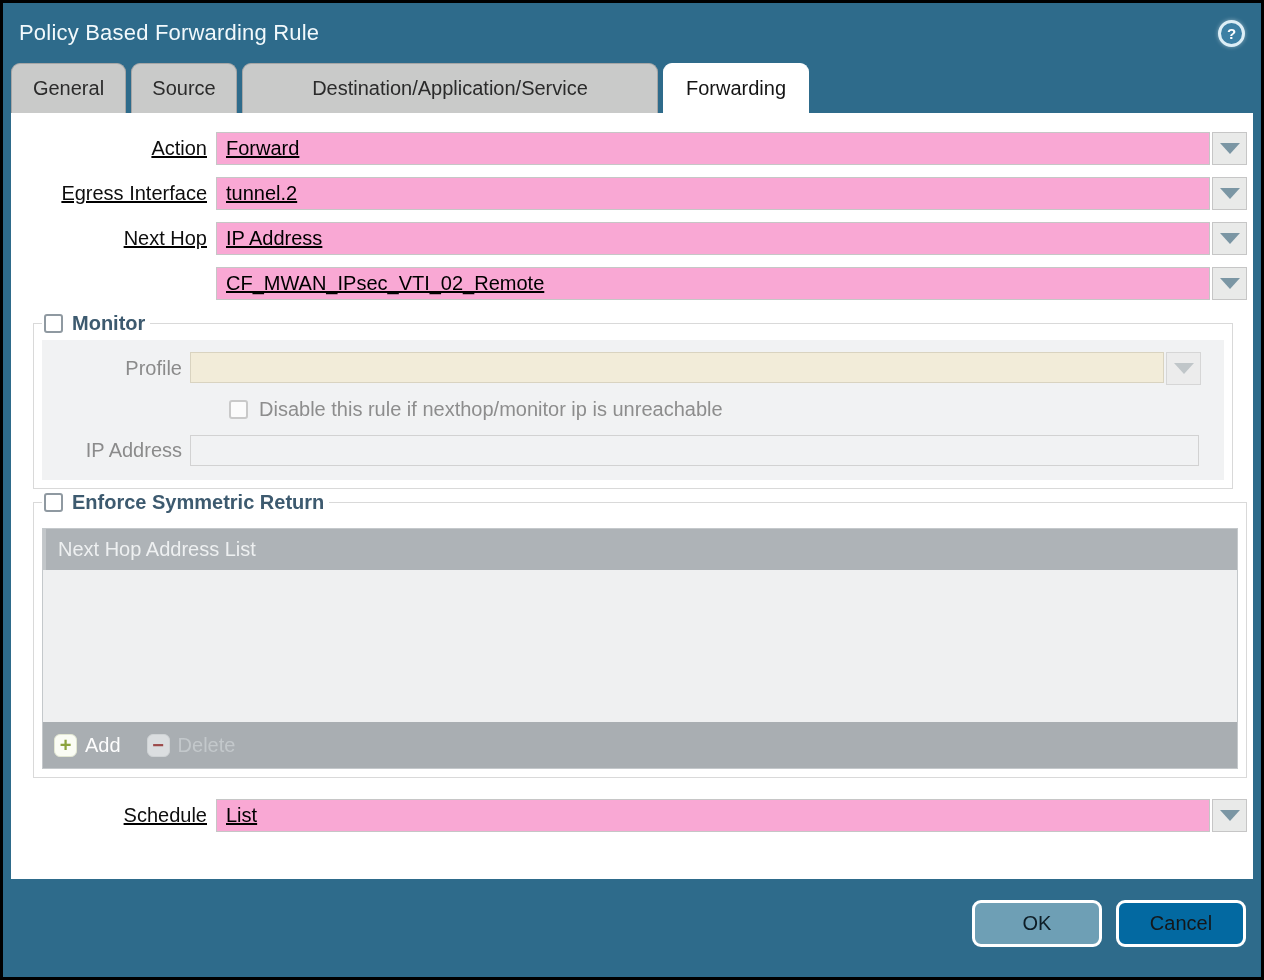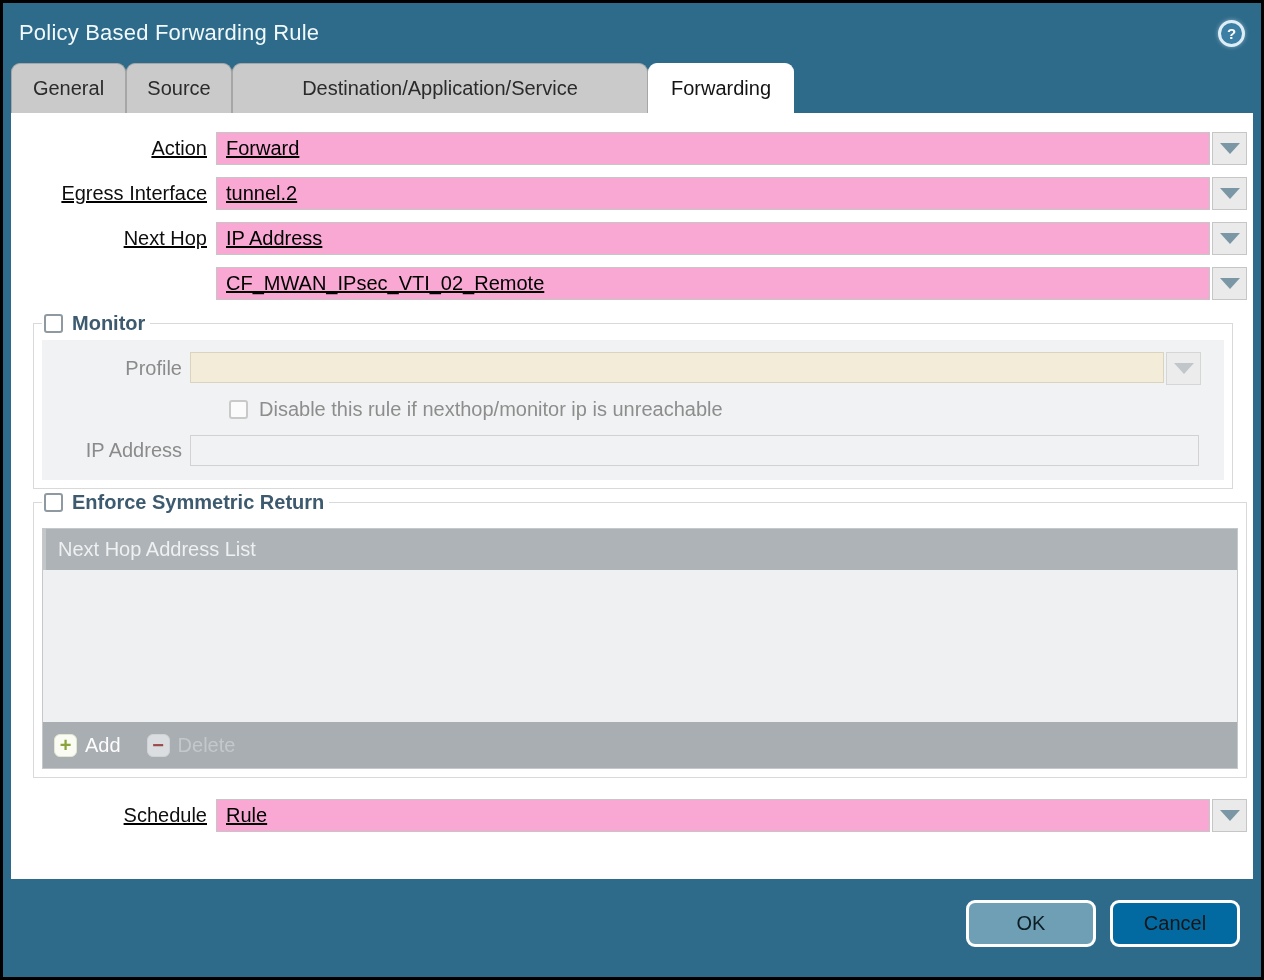--- a/index.html
+++ b/index.html
@@ -17,21 +17,21 @@
   .title { color:#f2f9fc; font-size:22px; letter-spacing:.2px; }
   .help-icon {
     width:27px; height:27px; border-radius:50%;
     background:#3c7fa4; border:3px solid #ddeef6;
     color:#fff; font-size:15px; font-weight:bold;
     display:flex; align-items:center; justify-content:center;
     box-shadow:0 0 4px rgba(255,255,255,.45); cursor:pointer;
   }
 
   
-  .tabs { display:flex; margin-left:8px; height:50px; align-items:stretch; }
+  .tabs { display:flex; gap:5px; margin-left:8px; height:50px; align-items:stretch; }
   .tab {
     border-radius:9px 9px 0 0;
     background:#c9cac9; border:1px solid #a6a6a6; border-bottom:none;
     color:#2b2b2b; font-size:20px;
     display:flex; align-items:center; justify-content:center;
     cursor:pointer;
   }
   .tab-general { width:115px; }
   .tab-source { width:106px; }
   .tab-das { width:416px; }
@@ -89,21 +89,21 @@
     font-size:20px; font-weight:bold; line-height:1;
   }
   .plus-icon { background:#fafcf4; color:#8ba33c; border:1px solid #e2e7d2; }
   .minus-icon { background:#dbdee0; color:#9c4a4a; border:1px solid #cfd3d5; }
   .tool-label { font-size:20px; color:#fdfdfd; }
   .tool-label.dis { color:#c3c8cb; }
 
   .schedule-row { margin-top:21px; }
 
   
-  .bottombar { height:89px; display:flex; justify-content:flex-end; align-items:center; gap:14px; padding-right:21px;margin-left:28px; }
+  .bottombar { height:89px; display:flex; justify-content:flex-end; align-items:center; gap:14px; padding-right:15px;margin-left:28px; }
   .btn {
     width:130px; height:47px; border-radius:9px; border:3px solid #fff;
     font-size:20px; font-family:"Liberation Sans", sans-serif; cursor:pointer;
   }
   .btn-ok { background:#6e9fb5; color:#0d1d26; }
   .btn-cancel { background:#0369a1; color:#14171a; }
 </style>
 </head>
 <body>
 
@@ -204,21 +204,21 @@
           <span class="tool-icon minus-icon">−</span>
           <span class="tool-label dis">Delete</span>
         </div>
       </div>
     </div>
   </fieldset>
 
   <div class="frow schedule-row">
     <div class="flabel">Schedule</div>
     <div class="combo">
-      <div class="combo-text">Rule</div>
+      <div class="combo-text">List</div>
       <div class="combo-btn">
         <span class="tri"></span>
       </div>
     </div>
   </div>
 
 </div>
 
 <div class="bottombar">
   <button class="btn btn-ok">OK</button>

